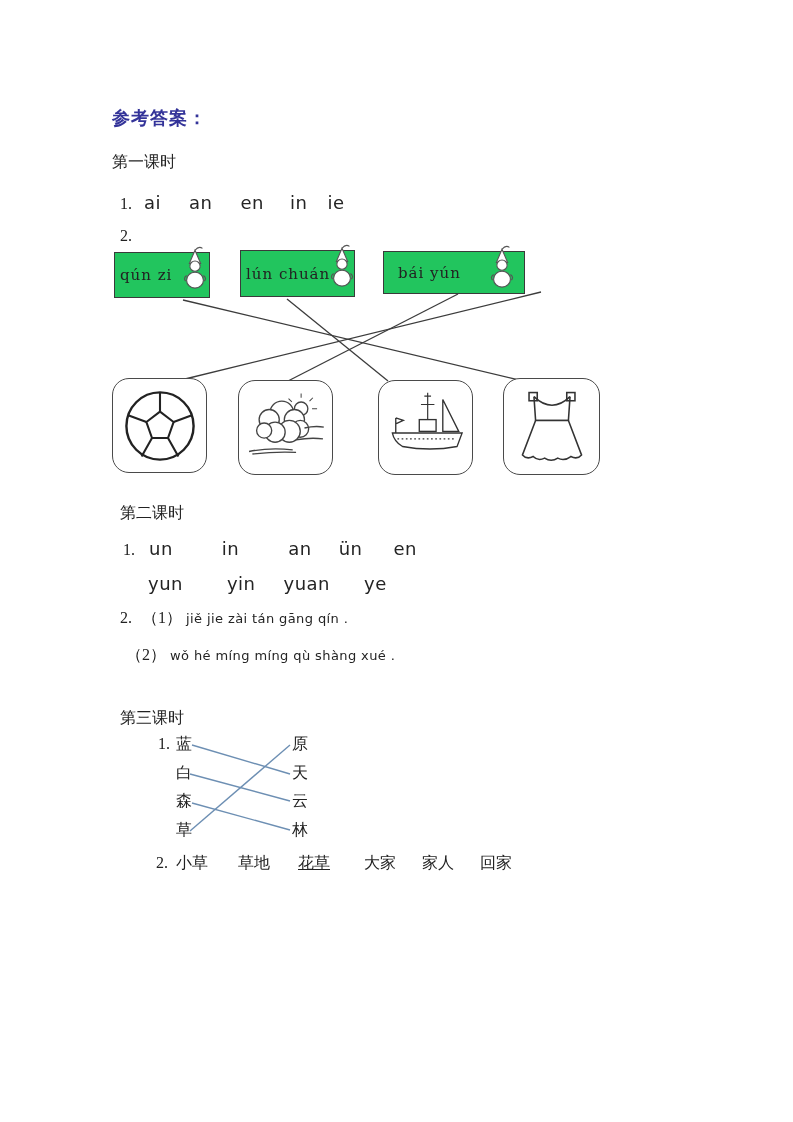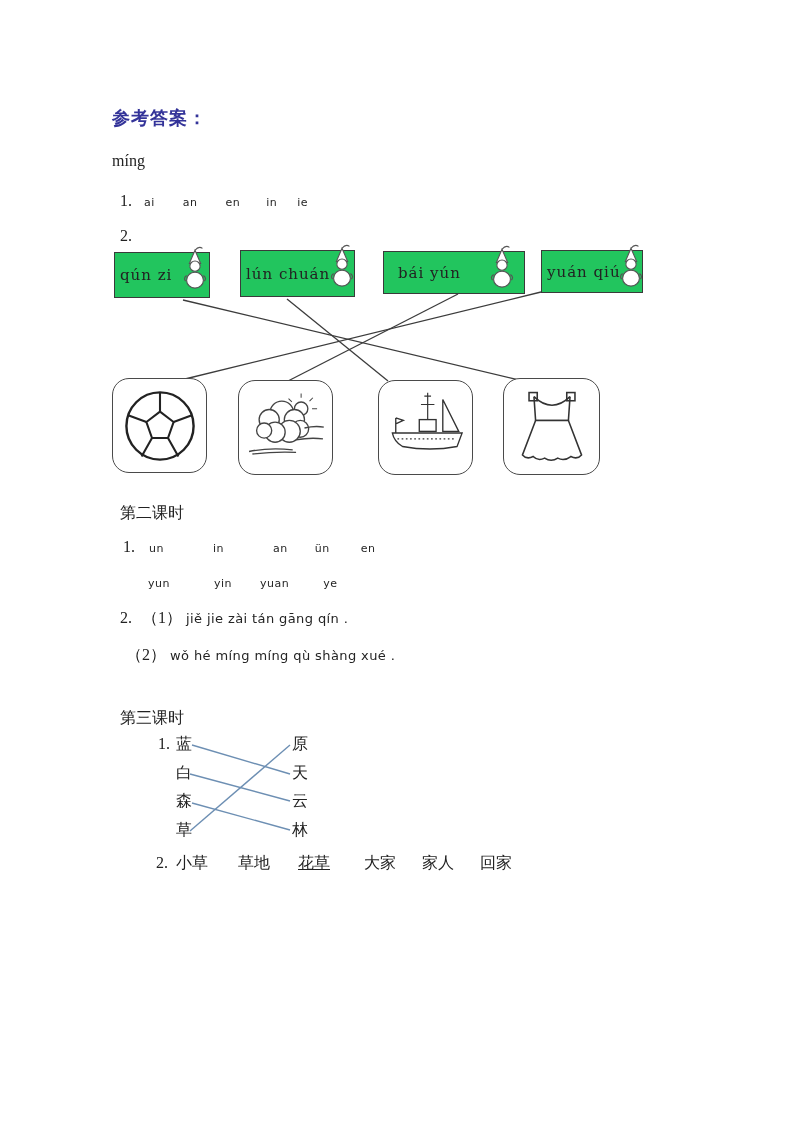--- a/index.html
+++ b/index.html
@@ -13,21 +13,21 @@
   }
   .abs{position:absolute;text-align:right;}
   .title{
     font-size:18px;font-weight:bold;color:#333399;
     letter-spacing:1px;
   }
   .heading{font-size:16px;color:#222;}
   .num{font-size:16px;color:#222;font-family:"Liberation Serif", serif;}
   .hand{
     font-family:"DejaVu Sans", sans-serif;
-    font-size:11px;color:#242424;letter-spacing:0.5px;
+    font-size:18px;color:#242424;letter-spacing:0.5px;
   }
   .hand-row .tok{display:inline-block;}
   .sentence{font-size:16px;color:#242424;}
   .sentence .bracket{font-family:"Liberation Serif", serif;font-size:16px;}
   .sentence .hand-text{font-family:"DejaVu Sans", sans-serif;font-size:13px;letter-spacing:0.4px;}
   .label-box{
     position:absolute;
     border:1.3px solid #3a3a3a;
     background:#22c55e;
     display:flex;align-items:center;
@@ -51,21 +51,21 @@
   .word-row{font-size:16px;color:#222;white-space:nowrap;}
   .word-row .w{display:inline-block;}
 </style>
 </head>
 <body>
 
 <div class="page">
 
   <div class="abs title" style="left:112px;top:106px;">参考答案：</div>
 
-  <div class="abs heading" style="left:112px;top:152px;">míng</div>
+  <div class="abs heading" style="left:112px;top:152px;">第一课时</div>
 
   <div class="abs hand-row" style="left:120px;top:192px;">
     <span class="num">1.</span>
     <span class="hand tok" style="margin-left:8px;">ai</span>
     <span class="hand tok" style="margin-left:24px;">an</span>
     <span class="hand tok" style="margin-left:24px;">en</span>
     <span class="hand tok" style="margin-left:22px;">in</span>
     <span class="hand tok" style="margin-left:16px;">ie</span>
   </div>
 
@@ -100,32 +100,20 @@
           <path d="M15,6 L9,20 L21,20 Z"></path>
           <circle cx="15" cy="23" r="5.5"></circle>
           <ellipse cx="15" cy="38" rx="9" ry="8.5"></ellipse>
           <path d="M6,33 Q2,36 5,39 M24,33 Q28,36 25,39" fill="none"></path>
         </g>
       </svg>
     </div>
     <div class="label-box" style="left:240px;top:5px;width:115px;height:47px;">
       <span class="pinyin">lún chuán</span>
       <svg class="doll" style="right:-2px;top:-10px;" width="28" height="50" viewBox="0 0 30 50">
-        <g fill="#fff" stroke="#555" stroke-width="1.2">
-          <path d="M15,6 Q19,1 23,4" fill="none"></path>
-          <path d="M15,6 L9,20 L21,20 Z"></path>
-          <circle cx="15" cy="23" r="5.5"></circle>
-          <ellipse cx="15" cy="38" rx="9" ry="8.5"></ellipse>
-          <path d="M6,33 Q2,36 5,39 M24,33 Q28,36 25,39" fill="none"></path>
-        </g>
-      </svg>
-    </div>
-    <div class="label-box" style="left:541px;top:5px;width:102px;height:43px;">
-      <span class="pinyin">yuán qiú</span>
-      <svg class="doll" style="right:-3px;top:-10px;" width="28" height="50" viewBox="0 0 30 50">
         <g fill="#fff" stroke="#555" stroke-width="1.2">
           <path d="M15,6 Q19,1 23,4" fill="none"></path>
           <path d="M15,6 L9,20 L21,20 Z"></path>
           <circle cx="15" cy="23" r="5.5"></circle>
           <ellipse cx="15" cy="38" rx="9" ry="8.5"></ellipse>
           <path d="M6,33 Q2,36 5,39 M24,33 Q28,36 25,39" fill="none"></path>
         </g>
       </svg>
     </div>
 

